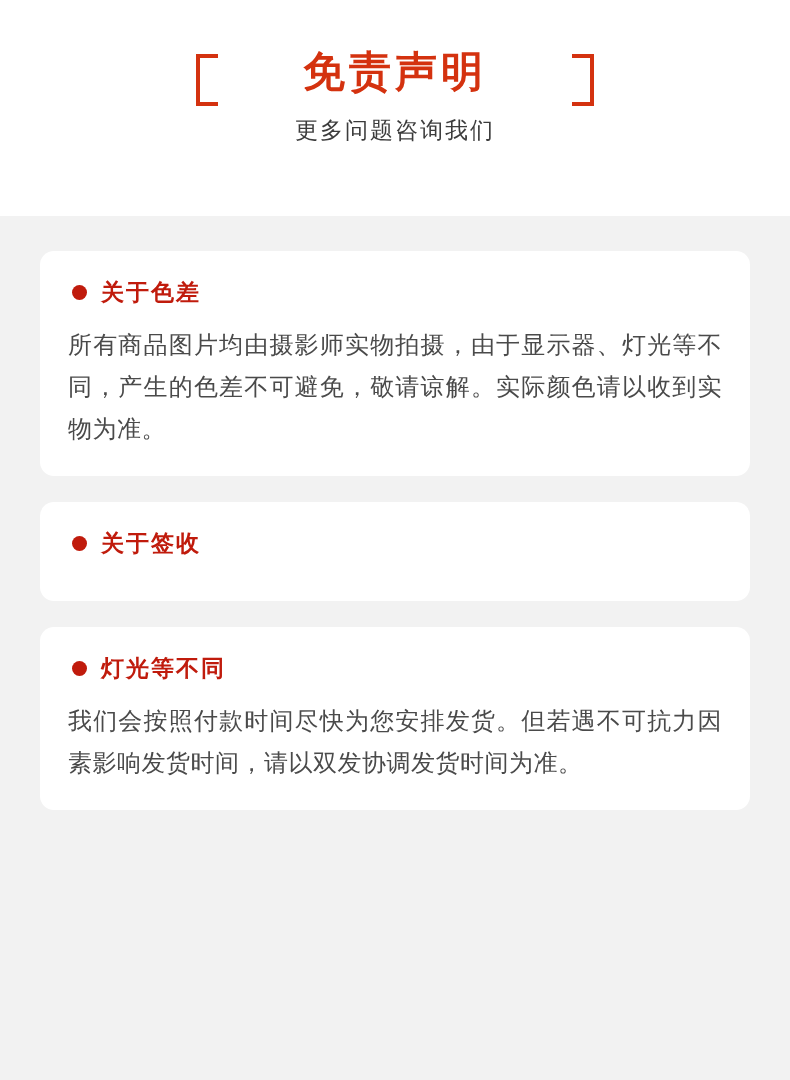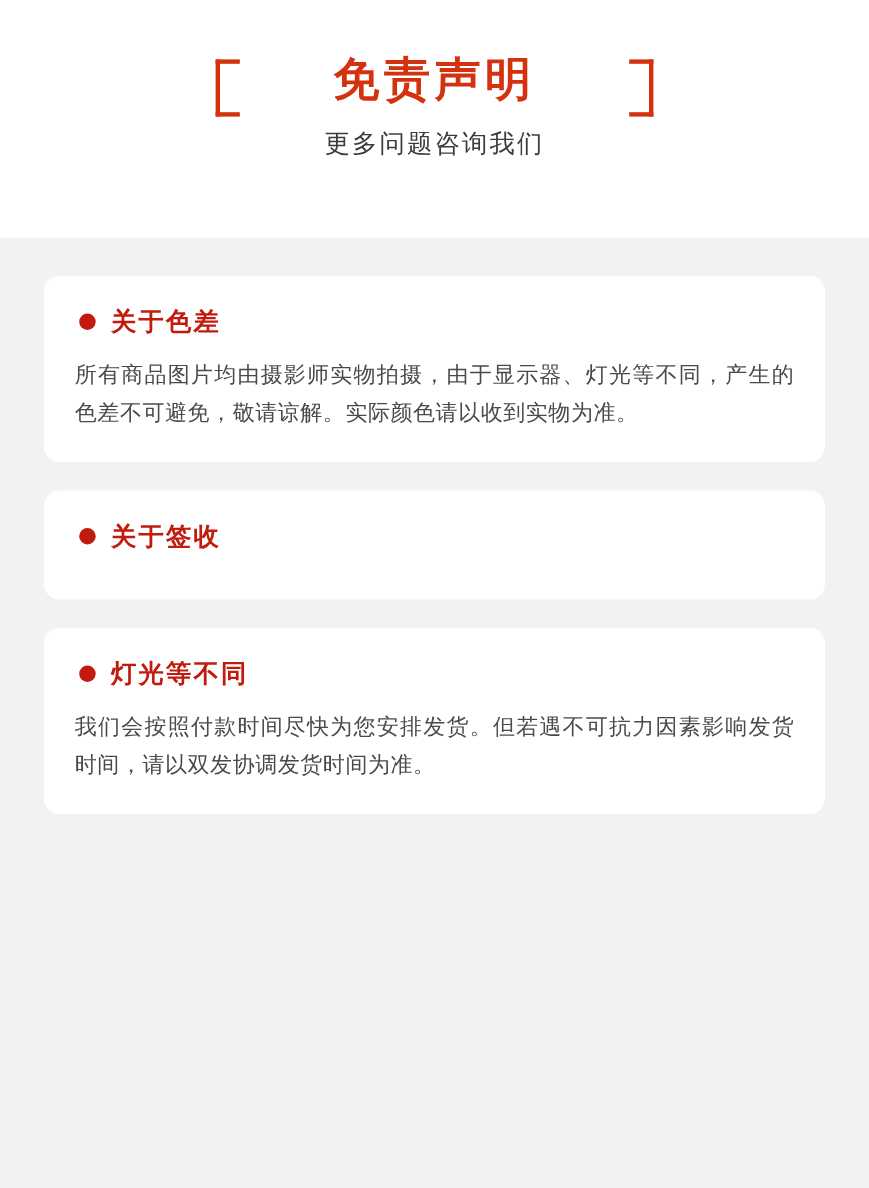--- a/index.html
+++ b/index.html
@@ -92,21 +92,21 @@
     flex: 0 0 auto;
     margin-left: 4px;
   }
   .card-title {
     font-size: 23px;
     font-weight: bold;
     color: #c01b0c;
     letter-spacing: 2px;
   }
   .card-body {
-    font-size: 20px;
+    font-size: 24px;
     line-height: 1.75;
     color: #4a4a4a;
     letter-spacing: 0.5px;
     text-align: justify;
   }
 </style>
 </head>
 <body>
 
 <div class="page">

